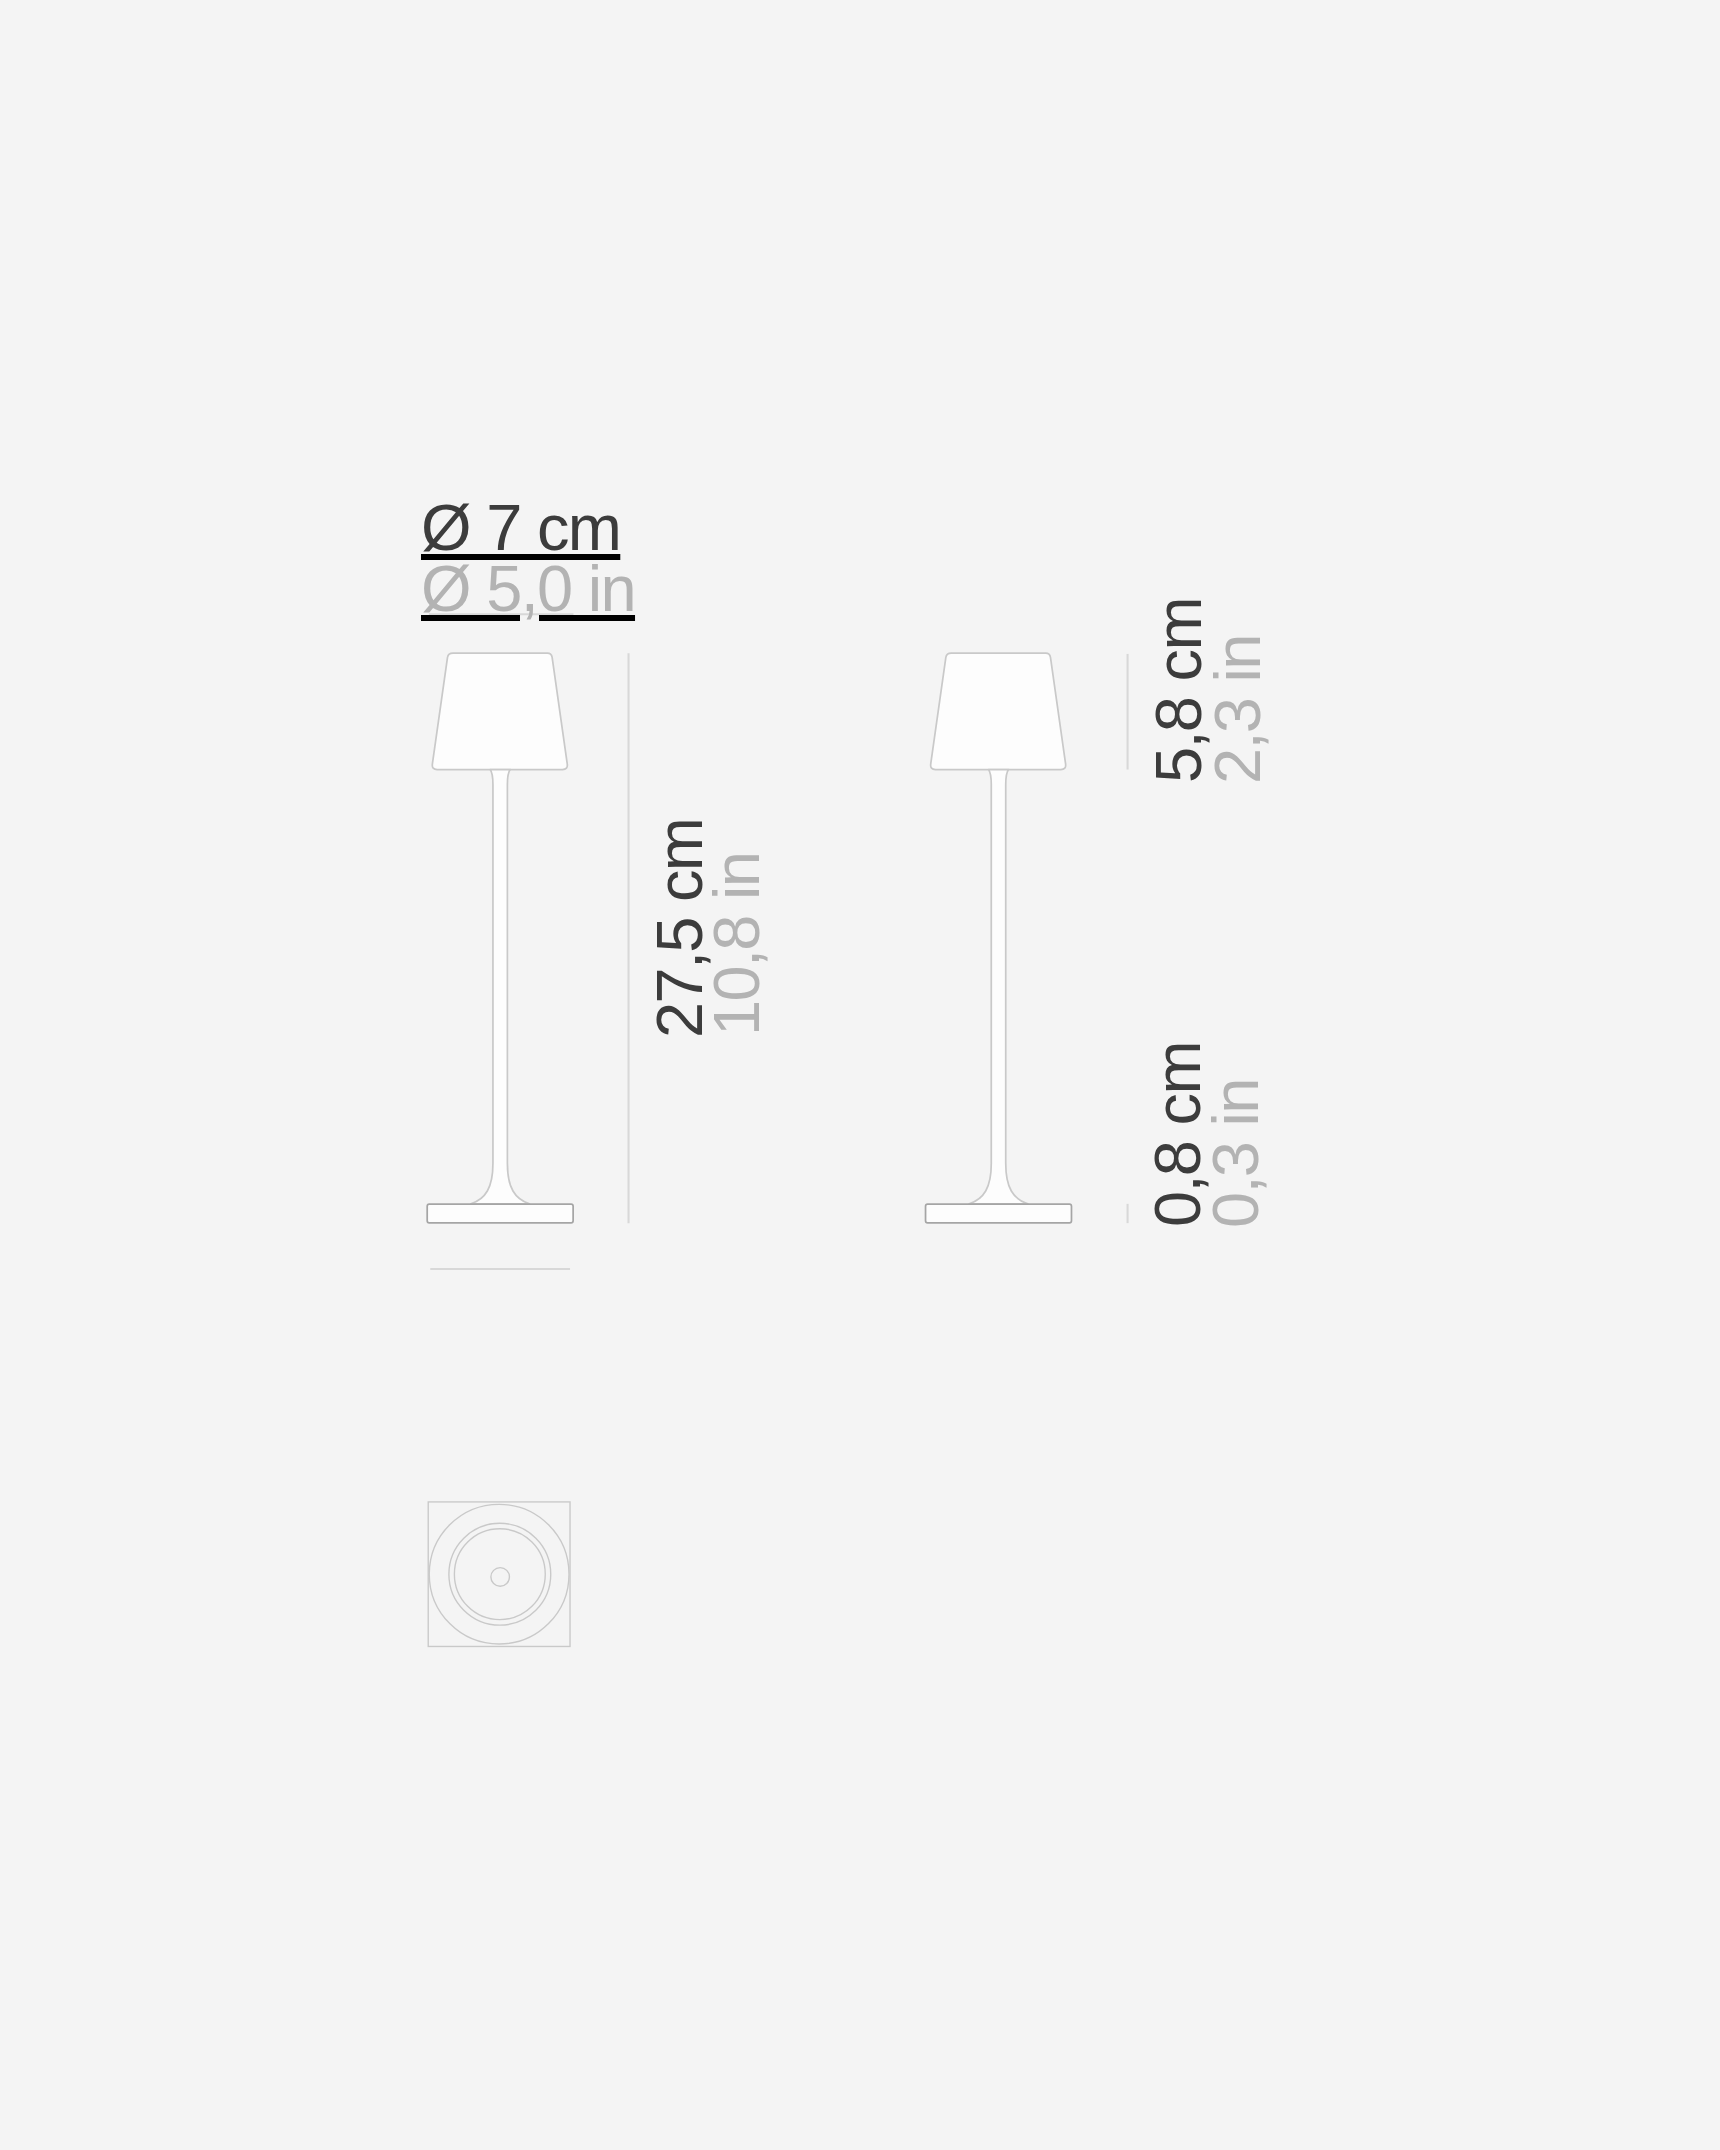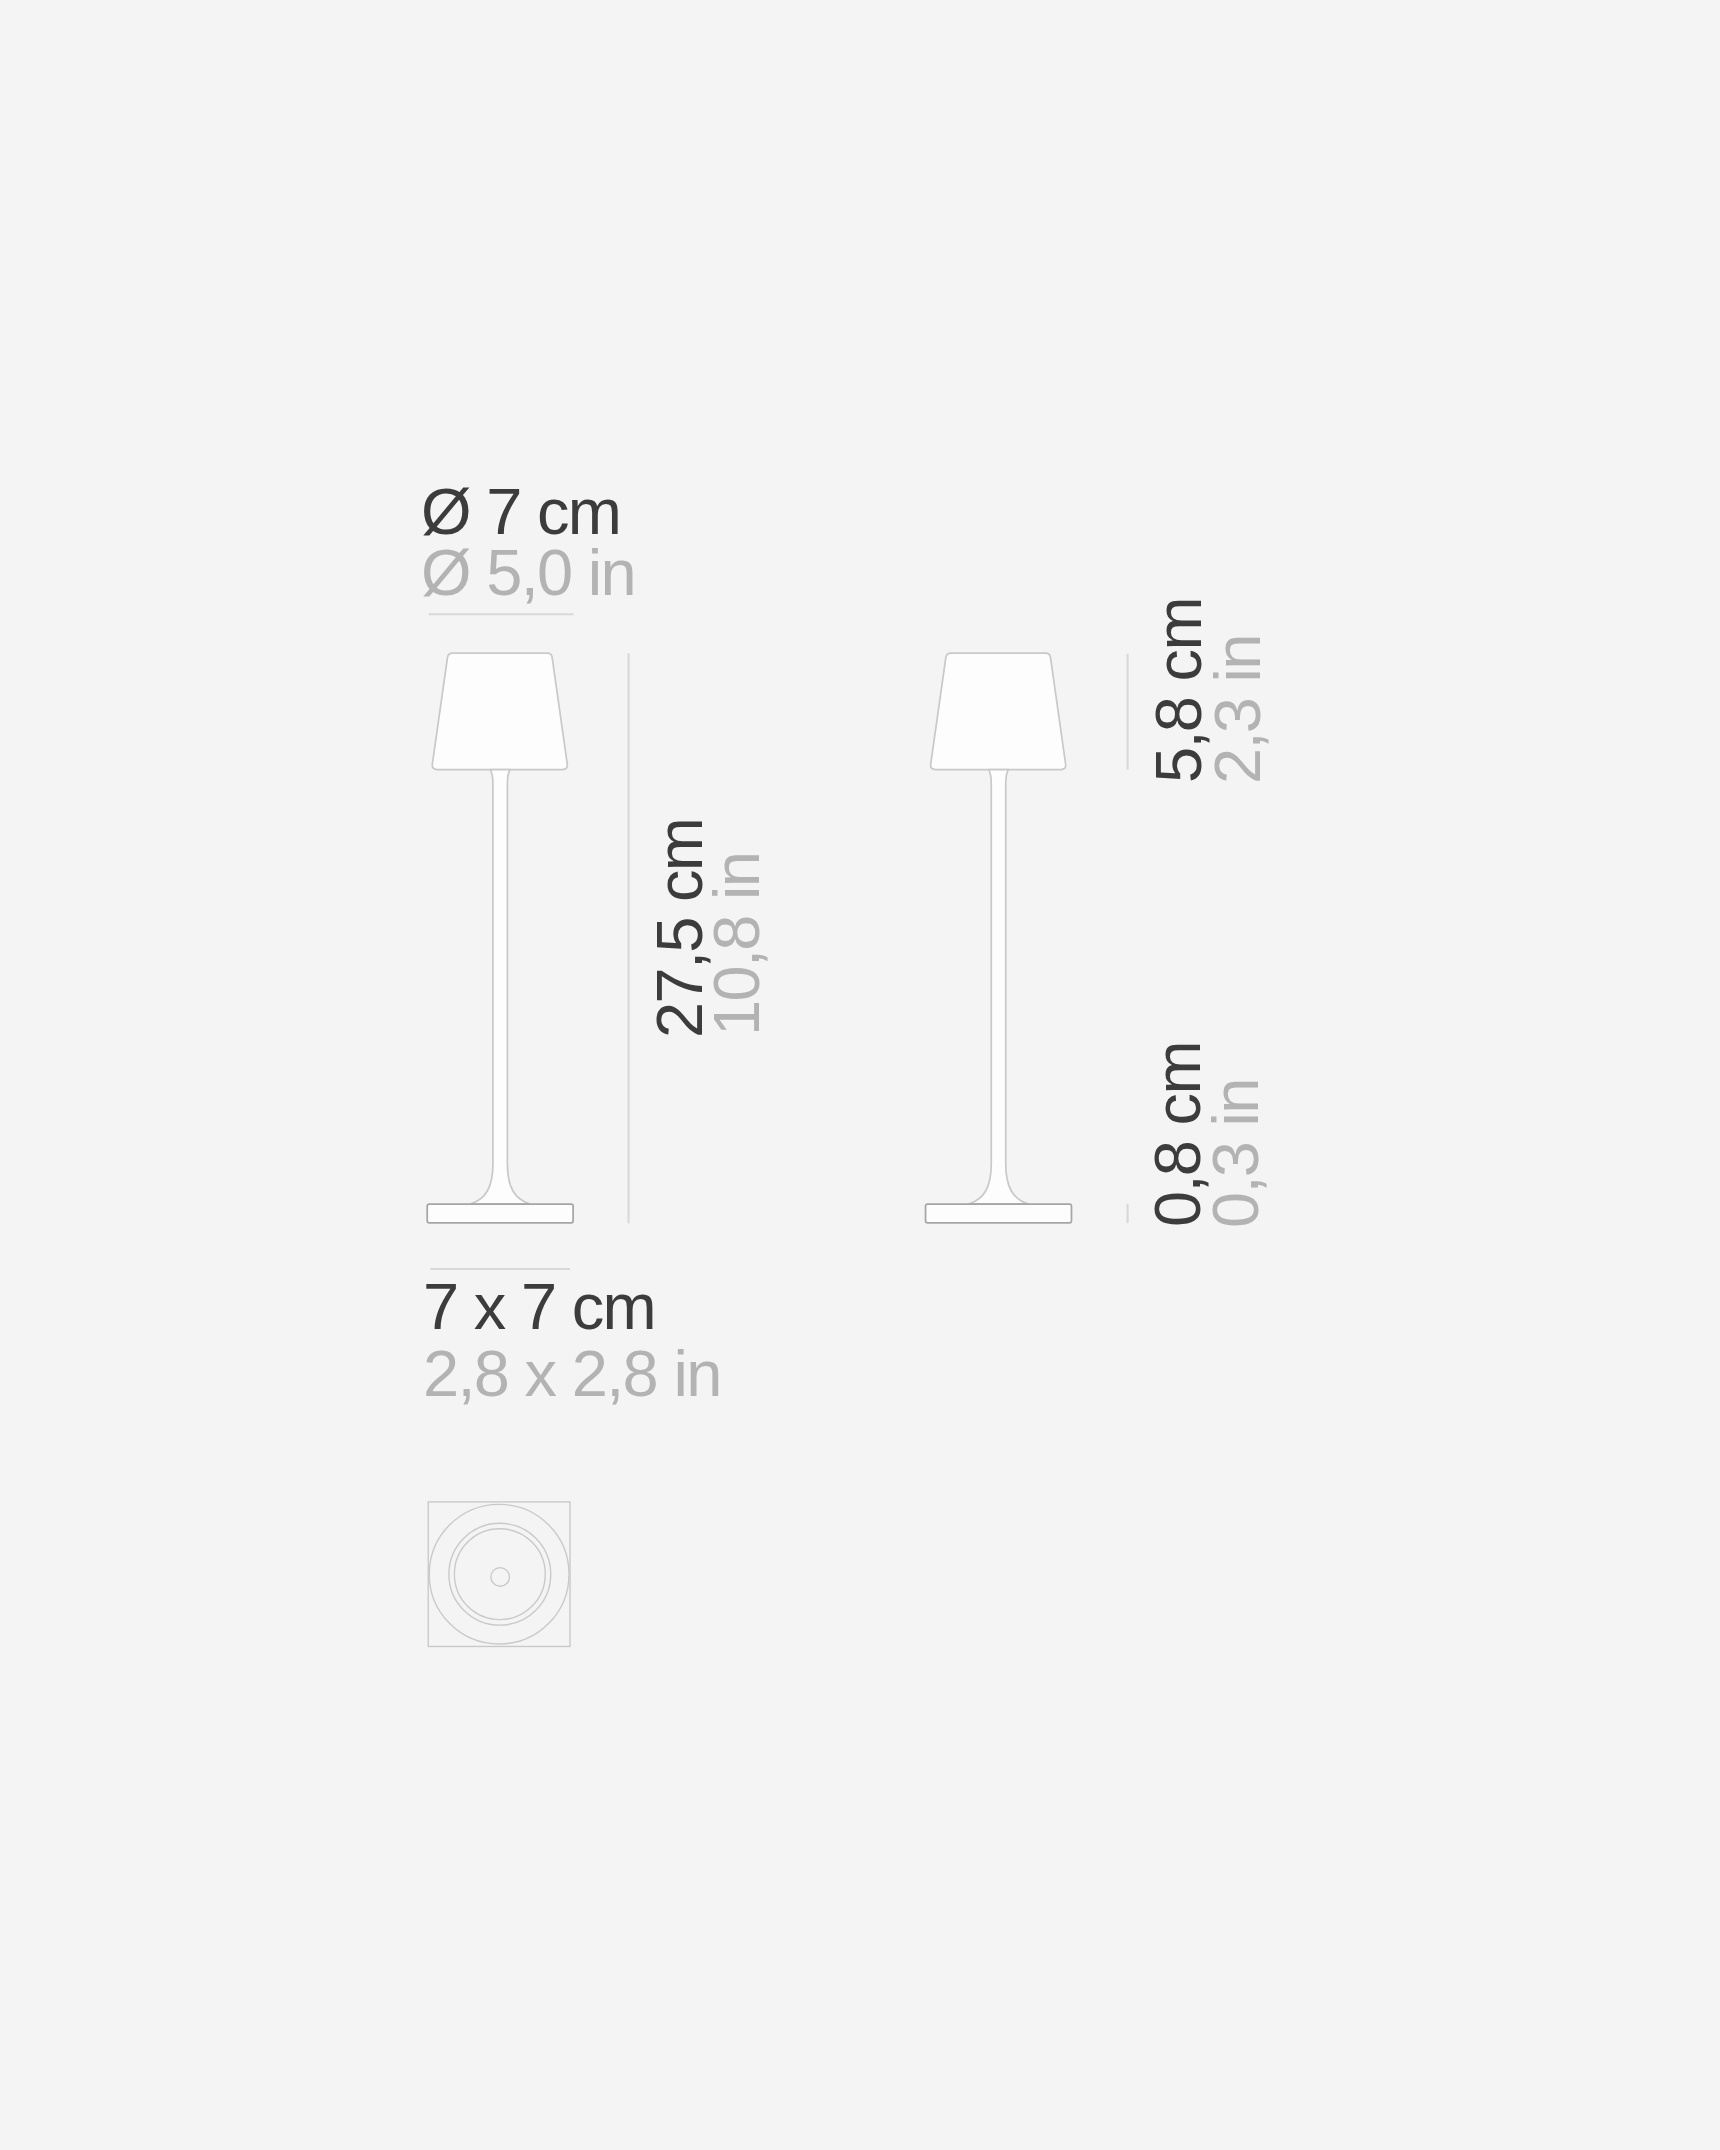--- a/index.html
+++ b/index.html
@@ -74,29 +74,25 @@
 
     <g>
       <rect class="topview" x="622" y="2182" width="206" height="210"></rect>
       <circle class="topview" cx="725" cy="2287" r="101.5"></circle>
       <circle class="topview" cx="726" cy="2287" r="74"></circle>
       <circle class="topview" cx="726" cy="2287" r="66"></circle>
       <circle class="topview" cx="726.5" cy="2291" r="13.5"></circle>
     </g>
   </svg>
 
-  <div class="dim-label hlabel" style="left:421px;top:481px;">
+  <div class="dim-label hlabel" style="left:421px;top:497px;text-decoration:underline;">
     <div class="metric">Ø 7 cm</div>
     <div class="imperial">Ø 5,0 in</div>
   </div>
 
-  <div class="dim-label hlabel bottom" style="left:423px;top:1273px;">
-    <div class="metric">7 x 7 cm</div>
-    <div class="imperial">2,8 x 2,8 in</div>
-  </div>
 
   <div class="vlabel metric" style="left:647px;top:1038px;">27,5 cm</div>
   <div class="vlabel imperial" style="left:704px;top:1036px;">10,8 in</div>
 
   <div class="vlabel metric" style="left:1146px;top:783px;">5,8 cm</div>
   <div class="vlabel imperial" style="left:1205px;top:784px;">2,3 in</div>
 
   <div class="vlabel metric" style="left:1145px;top:1227px;">0,8 cm</div>
   <div class="vlabel imperial" style="left:1203px;top:1228px;">0,3 in</div>
 

